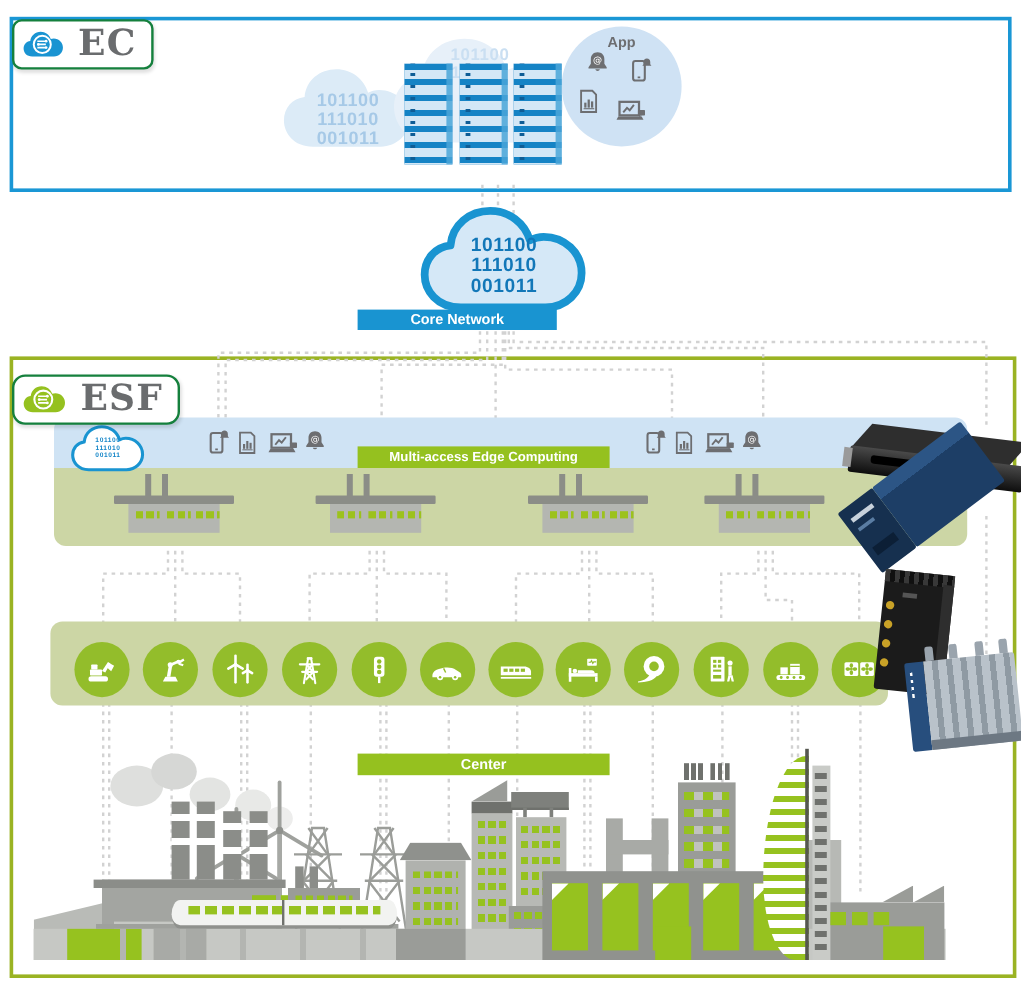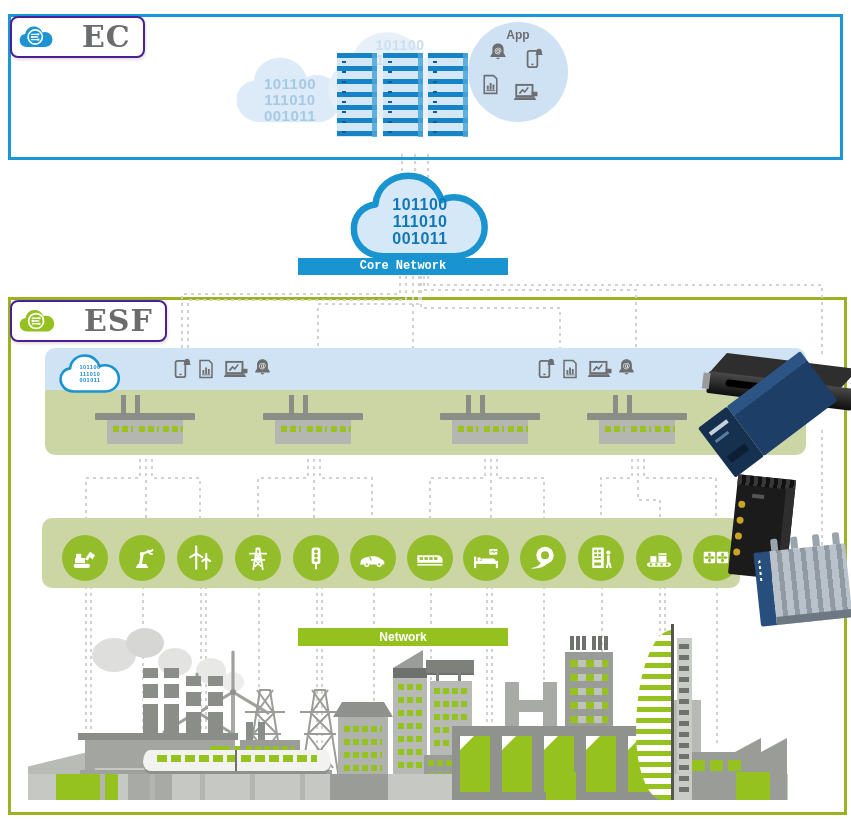--- a/index.html
+++ b/index.html
@@ -3,21 +3,21 @@
 <meta charset="utf-8">
 <style>
   html,body{margin:0;padding:0;background:#fff;}
   #canvas{position:relative;width:851px;height:820px;background:#fff;overflow:hidden;
           font-family:"Liberation Sans",sans-serif;}
   .abs{position:absolute;}
 
   
   .ec-box{left:8px;top:14px;width:829px;height:140px;border:3px solid #1a97d5;background:#fff;z-index:0;}
   .esf-box{left:8px;top:297px;width:833px;height:512px;border:3px solid #9ab323;background:transparent;z-index:0;}
-  .badge{display:flex;align-items:center;gap:24px;background:#fff;border:2px solid #4c1d95;border-radius:8px;
+  .badge{display:flex;align-items:center;gap:7px;background:#fff;border:2px solid #15803d;border-radius:8px;
          padding:2px 12px 2px 6px;box-shadow:1px 2px 3px rgba(0,0,0,.12);z-index:8;}
   .badge-text{font-family:"DejaVu Serif",serif;font-weight:700;font-size:30px;color:#6a6c6e;letter-spacing:1px;line-height:34px;}
 
   
   .banner{height:18px;line-height:18px;text-align:center;color:#fff;font-weight:700;font-size:12px;z-index:6;}
   .banner.blue{background:#1994d1;}
   .banner.green{background:#95c11f;}
 
   
   .cloud-txt{font-weight:700;text-align:center;letter-spacing:.5px;z-index:3;}
@@ -195,27 +195,27 @@
     </svg>
 
   <svg class="abs" style="left:345px;top:170px;z-index:2" width="150" height="92" viewBox="0 0 100 64">
     <path d="M25 60C11 60 4 50 4 41c0-9 6-16 15-17C20 12 30 4 42 4c11 0 20 7 23 17 2-1 5-2 8-2 12 0 22 9 22 21 0 11-9 20-21 20z" fill="#d5e8f7" stroke="#1994d1" stroke-width="4.5" stroke-linejoin="round"></path>
   </svg>
   <div class="abs cloud-txt" style="left:365px;top:196px;width:110px;font-size:16px;line-height:17px;color:#1277b8;z-index:3;">
     <div>101100</div>
     <div>111010</div>
     <div>001011</div>
   </div>
-  <div class="abs banner blue" style="left:298px;top:258px;width:210px;height:17px;line-height:17px;font-family:Liberation Mono, monospace;">
+  <div class="abs banner blue" style="left:298px;top:258px;width:166px;height:17px;line-height:17px;">
     <span>Core Network</span>
   </div>
 
   <div class="abs esf-box"></div>
 
-  <div class="abs badge" style="left:10px;top:300px;">
+  <div class="abs badge" style="left:10px;top:312px;border-radius:11px;">
     <svg width="42" height="32" viewBox="0 0 36 26">
       <path d="M8 22C4 22 1.5 19.3 1.5 16c0-3 2-5.2 5-5.6C7 6.5 10.2 3.5 14.3 3.5c3.5 0 6.5 2.2 7.6 5.4.7-.2 1.4-.4 2.2-.4 3.9 0 6.9 3 6.9 6.8 0 3.7-2.8 6.7-6.7 6.7z" fill="#95c11f"></path>
       <use href="#ic-logo-cloud-rings"></use>
     </svg>
     <span class="badge-text">ESF</span>
   </div>
 
   <div class="abs band-blue"></div>
   <svg class="abs" style="left:58px;top:353px;z-index:3" width="64" height="41" viewBox="0 0 100 64">
     <path d="M25 60C11 60 4 50 4 41c0-9 6-16 15-17C20 12 30 4 42 4c11 0 20 7 23 17 2-1 5-2 8-2 12 0 22 9 22 21 0 11-9 20-21 20z" fill="#fff" stroke="#1994d1" stroke-width="4" stroke-linejoin="round"></path>
@@ -246,20 +246,23 @@
       <use href="#ic-doc-chart"></use>
     </svg>
   <svg class="abs" style="left:584px;top:355px;z-index:3" width="30" height="30" viewBox="0 0 24 24">
       <use href="#ic-laptop-chart"></use>
     </svg>
   <svg class="abs" style="left:614px;top:356px;z-index:3" width="25" height="25" viewBox="0 0 24 24">
       <use href="#ic-bell-at"></use>
     </svg>
 
   <div class="abs band-olive-mec"></div>
+  <div class="abs banner green" style="left:298px;top:372px;width:210px;font-size:11px;">
+    <span>Multi-access Edge Computing</span>
+  </div>
 
   <div class="abs unit" style="left:95px;top:395px;">
     <div class="ant" style="left:26px;"></div>
       <div class="ant" style="left:40px;"></div>
     <div class="bar"></div>
       <div class="body"></div>
     <div class="led" style="left:18px;"></div>
       <div class="led" style="left:44px;"></div>
       <div class="led" style="left:68px;"></div>
   </div>
@@ -492,21 +495,21 @@
       <div class="abs" style="left:46px;top:0;width:7px;height:12px;background:#9aa4ad;border-radius:2px 2px 0 0;"></div>
       <div class="abs" style="left:66px;top:0;width:7px;height:12px;background:#9aa4ad;border-radius:2px 2px 0 0;"></div>
     </div>
     <div class="abs" style="left:0;top:0;width:16px;height:74px;background:#274e7d;border-radius:2px 0 0 2px;"></div>
     <div class="abs" style="left:4px;top:8px;width:2px;height:22px;background:repeating-linear-gradient(180deg,#fff 0 3px,transparent 3px 6px);"></div>
     <div class="abs" style="left:16px;top:0;width:76px;height:74px;background:repeating-linear-gradient(90deg,#b9c2ca 0 7px,#8f9aa3 7px 12px);border-radius:0 2px 2px 0;"></div>
     <div class="abs" style="left:16px;bottom:0;width:76px;height:8px;background:#6d7883;"></div>
   </div>
 
   <div class="abs banner green" style="left:298px;top:628px;width:210px;">
-    <span>Network</span>
+    <span>Center</span>
   </div>
 
   <div class="abs city" style="left:0;top:0;width:851px;height:820px;z-index:2;pointer-events:none;">
 
     <div style="left:92px;top:638px;width:44px;height:34px;border-radius:50%;background:#dedfdd;"></div>
     <div style="left:126px;top:628px;width:38px;height:30px;border-radius:50%;background:#d6d7d5;"></div>
     <div style="left:158px;top:648px;width:34px;height:28px;border-radius:50%;background:#e3e4e2;"></div>
     <div style="left:196px;top:658px;width:30px;height:26px;border-radius:50%;background:#e8e9e7;"></div>
     <div style="left:222px;top:672px;width:22px;height:20px;border-radius:50%;background:#ededec;"></div>
 

